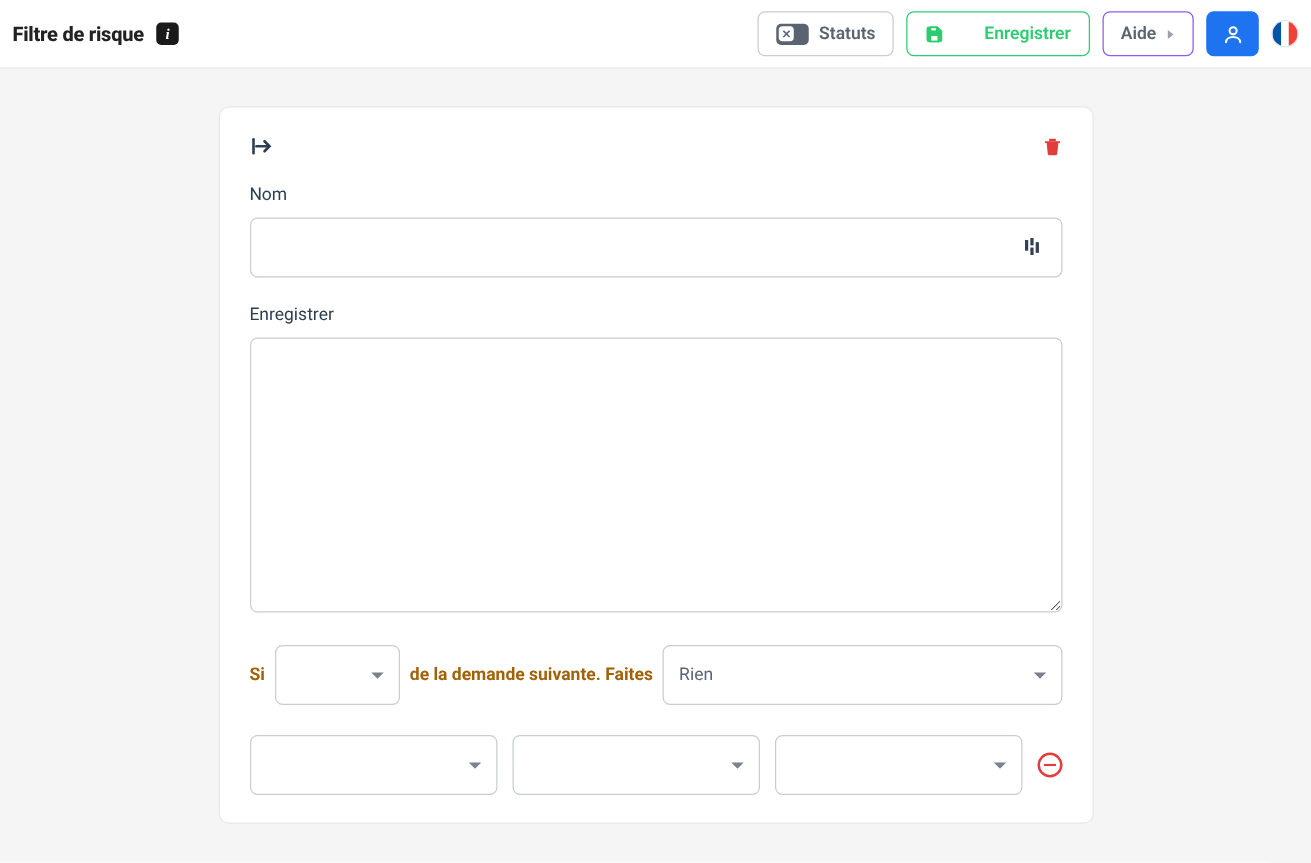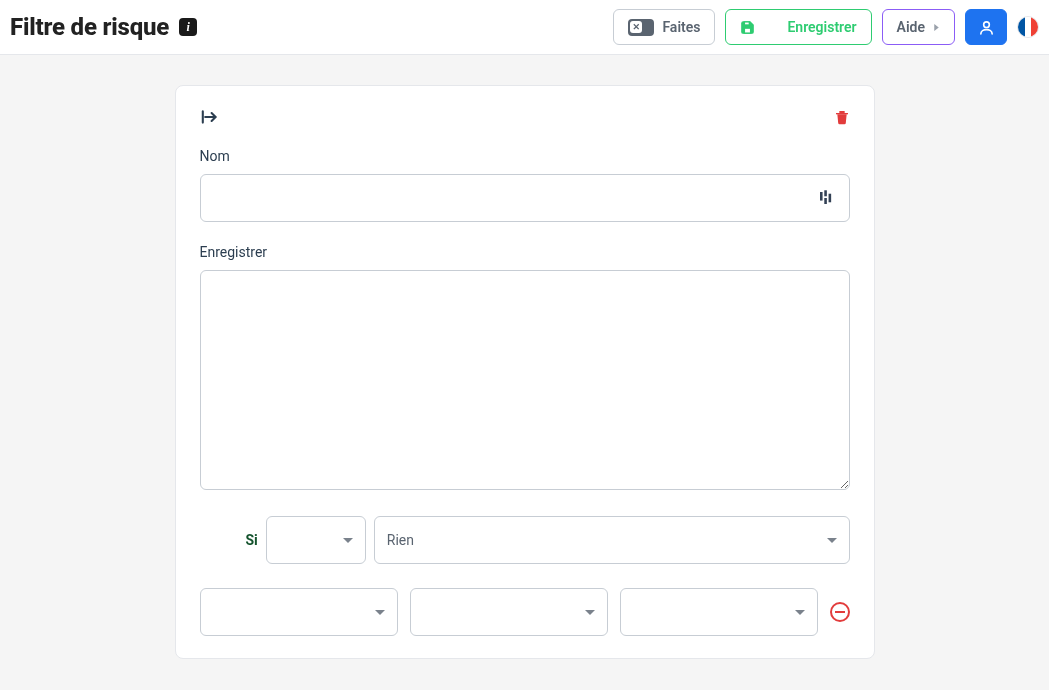--- a/index.html
+++ b/index.html
@@ -23,21 +23,21 @@
       align-items: center;
       justify-content: space-between;
       padding: 0 10px;
     }
     .header-left {
       display: flex;
       align-items: center;
       gap: 10px;
     }
     .page-title {
-      font-size: 24px;
+      font-size: 16px;
       font-weight: 800;
       color: #222;
       letter-spacing: -0.2px;
     }
     .info-badge {
       background: #1a1a1a;
       color: #fff;
       border-radius: 4px;
       width: 18px;
       height: 18px;
@@ -178,22 +178,21 @@
     }
     .condition-row {
       display: flex;
       align-items: center;
       gap: 8px;
       margin-bottom: 24px;
     }
     .condition-text {
       font-size: 14px;
       font-weight: 700;
-      color: #14532d;
-      margin-left: 46px;
+      color: #a16207;
     }
     .select {
       height: 48px;
       border: 1px solid #c7cdd4;
       border-radius: 6px;
       display: flex;
       align-items: center;
       justify-content: space-between;
       padding: 12px 12px;
       font-size: 14px;
@@ -239,21 +238,21 @@
   <div class="header-left">
     <span class="page-title">Filtre de risque</span>
     <span class="info-badge">i</span>
   </div>
   <div class="header-right">
 
     <button class="btn btn-statuts">
       <span class="toggle-pill">
         <span class="x-box">✕</span>
       </span>
-      <span>Faites</span>
+      <span>Statuts</span>
     </button>
 
     <button class="btn btn-save">
       <svg width="15" height="15" viewBox="0 0 24 24" fill="none" stroke="#2ecc71" stroke-width="2.2">
         <path d="M19 21H5a2 2 0 0 1-2-2V5a2 2 0 0 1 2-2h11l5 5v11a2 2 0 0 1-2 2z" fill="#2ecc71" stroke="#2ecc71"></path>
         <rect x="7" y="3" width="8" height="5" fill="#fff"></rect>
         <rect x="7" y="13" width="10" height="8" fill="#fff"></rect>
       </svg>
       <span>Enregistrer</span>
     </button>
@@ -320,20 +319,21 @@
       <label class="label">Enregistrer</label>
       <textarea class="textarea" style=""></textarea>
     </div>
 
     <div class="condition-row">
       <span class="condition-text">Si</span>
       <div class="select select-sm">
         <span></span>
         <span class="caret"></span>
       </div>
+      <span class="condition-text">de la demande suivante. Faites</span>
       <div class="select select-lg">
         <span>Rien</span>
         <span class="caret"></span>
       </div>
     </div>
 
     <div class="subrow">
       <div class="select">
         <span></span>
         <span class="caret"></span>

